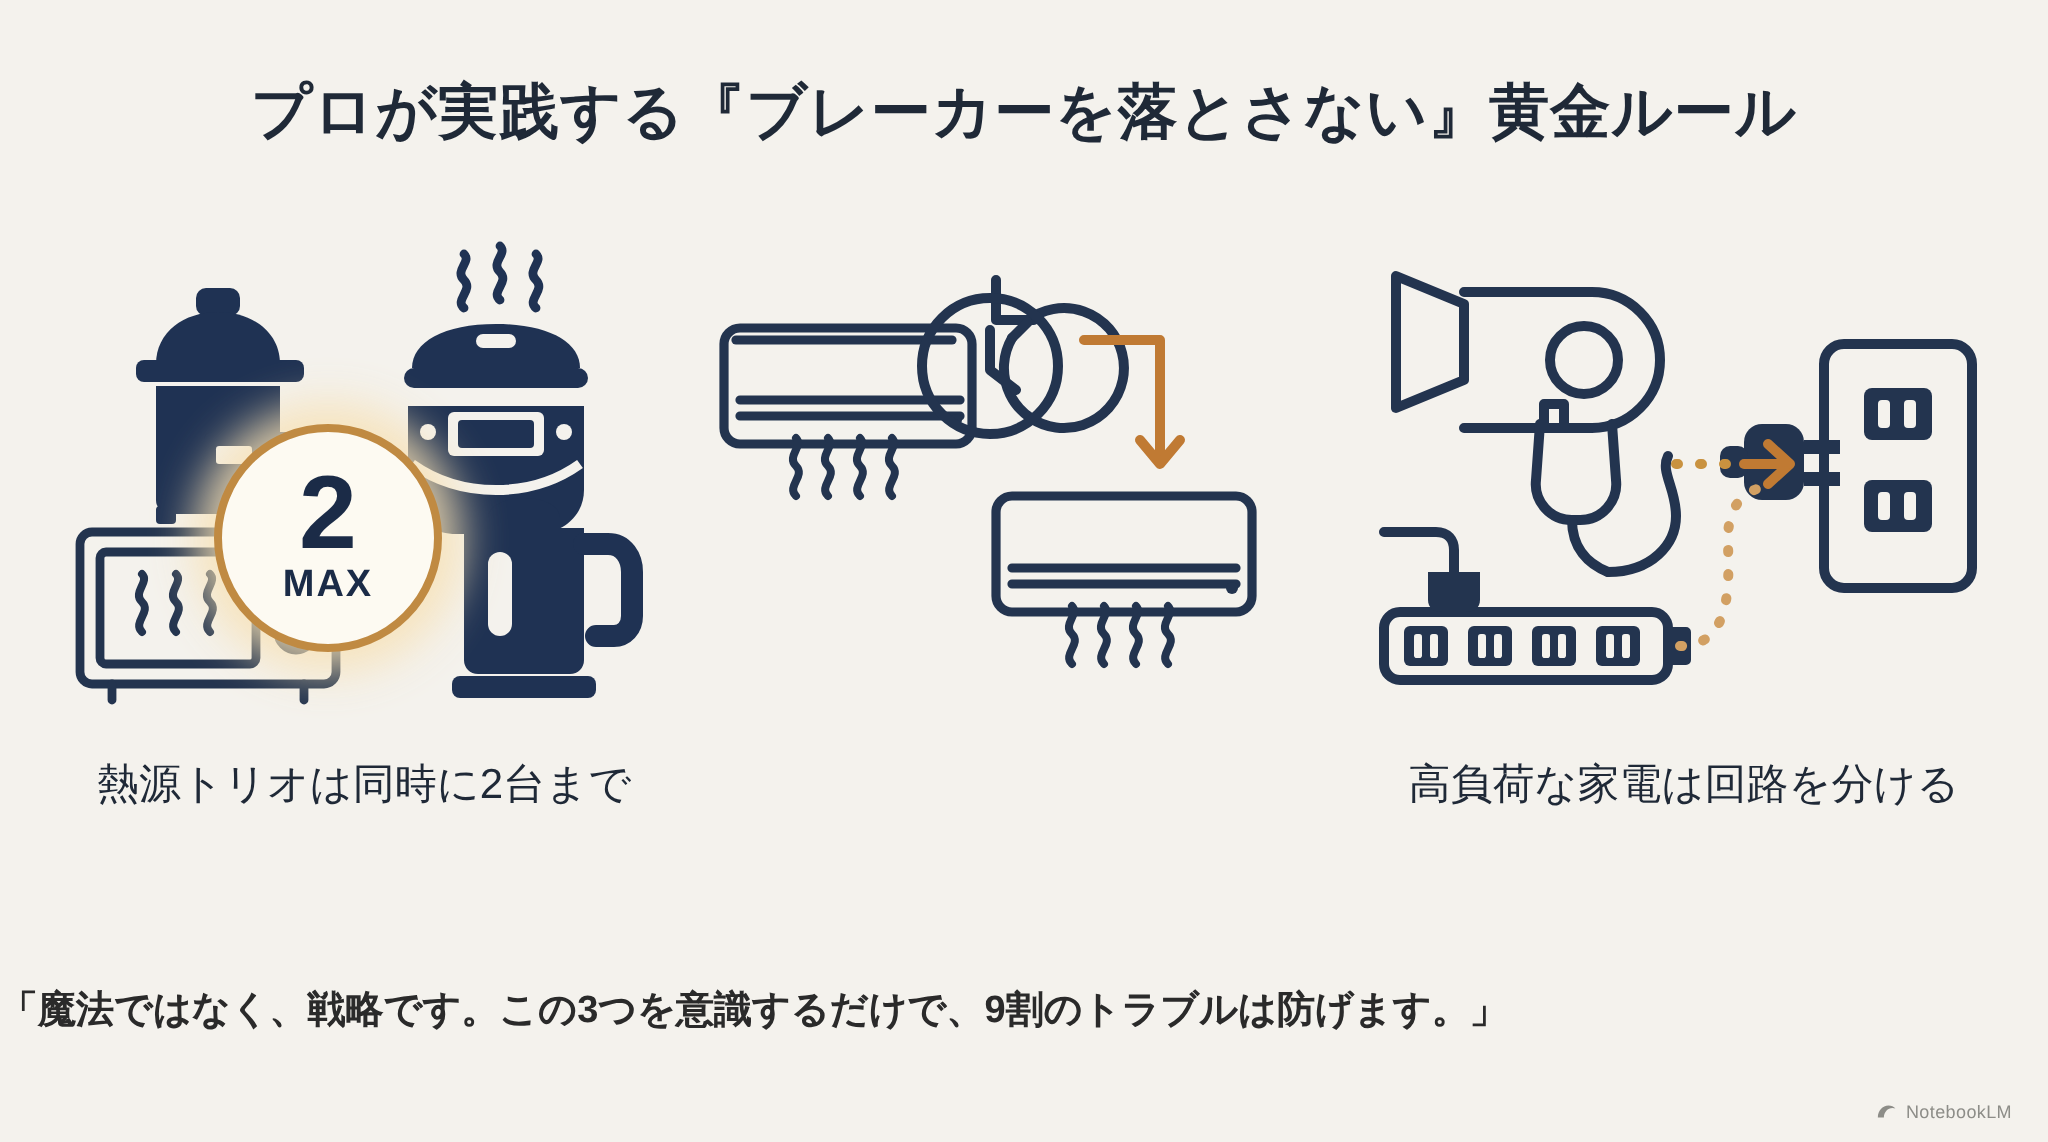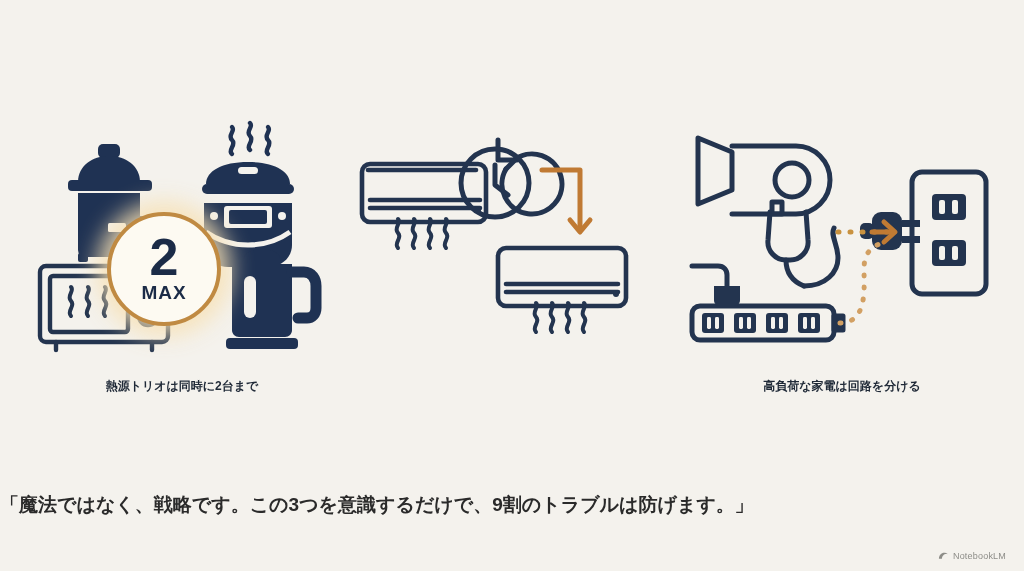--- a/index.html
+++ b/index.html
@@ -58,22 +58,22 @@
     height: 250px;
     position: relative;
   }
   .art svg {
     display: block;
     width: 312px;
     height: 250px;
   }
   .caption {
     margin-top: 8px;
-    font-size: 12px;
-    font-weight: bold;
+    font-size: 21px;
+    font-weight: normal;
     color: #1f2937;
     text-align: center;
     white-space: nowrap;
   }
 
   
   .badge {
     position: absolute;
     left: 81px;
     top: 92px;
@@ -130,20 +130,21 @@
     font-size: 9px;
     letter-spacing: 0.2px;
   }
   .watermark svg { display: block; }
 </style>
 </head>
 <body>
 
 <div class="slide">
 
+  <div class="title">プロが実践する『ブレーカーを落とさない』黄金ルール</div>
 
   <div class="columns">
 
     <div class="column">
       <div class="art">
         <svg viewBox="0 0 312 250" xmlns="http://www.w3.org/2000/svg">
 
           <g fill="#1f3253">
             <rect x="72" y="24" width="22" height="14" rx="5"></rect>
             <path d="M52 62c0-16 14-26 31-26s31 10 31 26z"></path>

